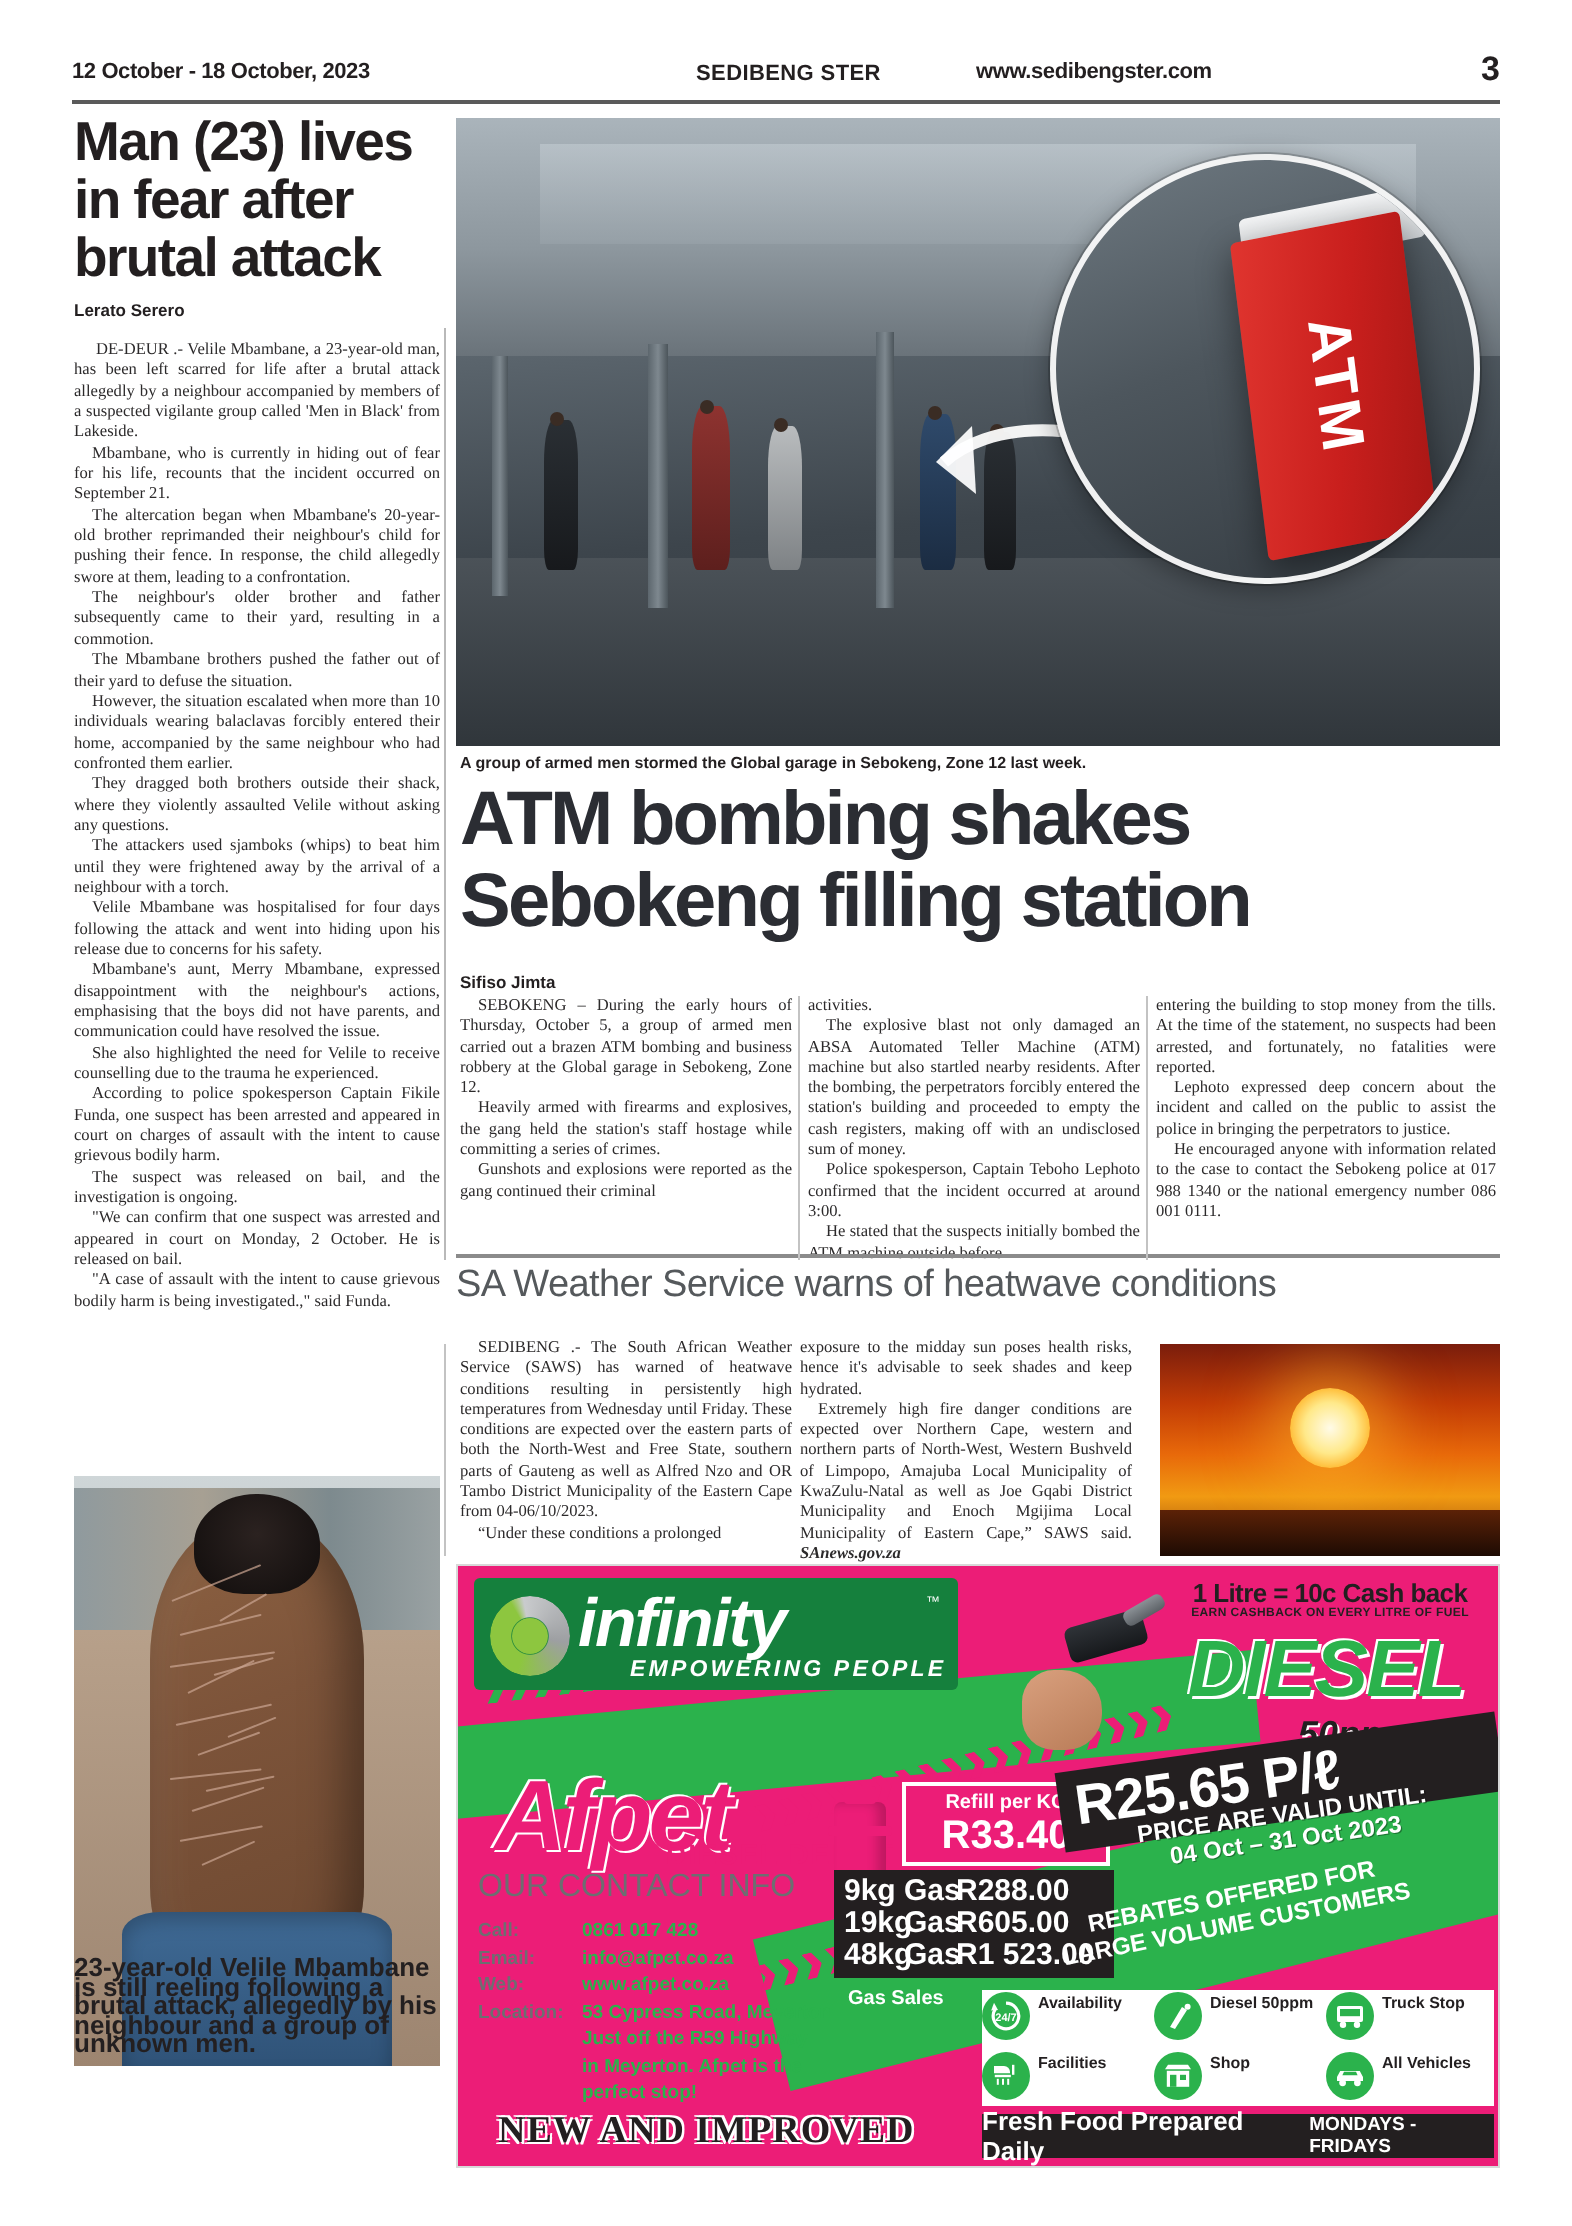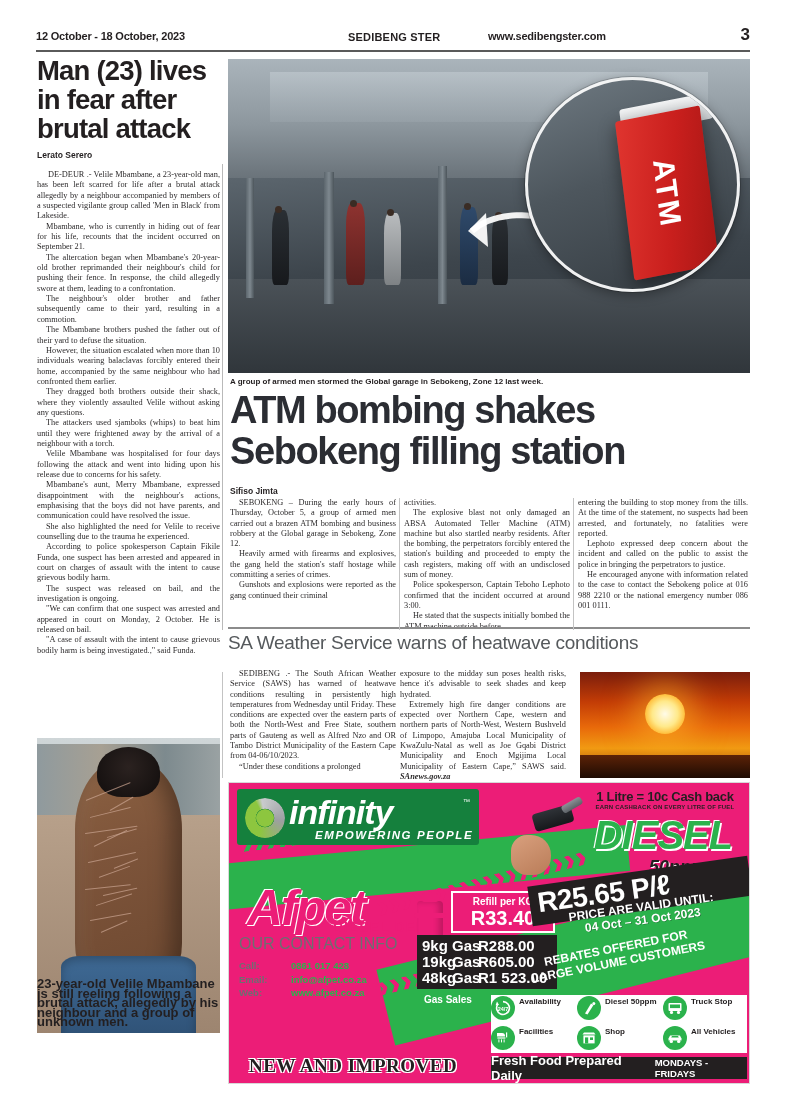--- a/index.html
+++ b/index.html
@@ -508,21 +508,21 @@
   </div>
   <div class="atm-col atm-c2">
     <p style="text-indent:0">activities.</p>
     <p>The explosive blast not only damaged an ABSA Automated Teller Machine (ATM) machine but also startled nearby residents. After the bombing, the perpetrators forcibly entered the station's building and proceeded to empty the cash registers, making off with an undisclosed sum of money.</p>
     <p>Police spokesperson, Captain Teboho Lephoto confirmed that the incident occurred at around 3:00.</p>
     <p>He stated that the suspects initially bombed the ATM machine outside before</p>
   </div>
   <div class="atm-col atm-c3">
     <p style="text-indent:0">entering the building to stop money from the tills. At the time of the statement, no suspects had been arrested, and fortunately, no fatalities were reported.</p>
     <p>Lephoto expressed deep concern about the incident and called on the public to assist the police in bringing the perpetrators to justice.</p>
-    <p>He encouraged anyone with information related to the case to contact the Sebokeng police at 016 988 2210 or the national emergency number 086 001 0111.</p>
+    <p>He encouraged anyone with information related to the case to contact the Sebokeng police at 017 988 1340 or the national emergency number 086 001 0111.</p>
   </div>
 
   <div class="hr-weather"></div>
   <h2 class="weather-head">SA Weather Service warns of heatwave conditions</h2>
 
   <div class="weather-col wx-c1">
     <p>SEDIBENG .- The South African Weather Service (SAWS) has warned of heatwave conditions resulting in persistently high temperatures from Wednesday until Friday. These conditions are expected over the eastern parts of both the North-West and Free State, southern parts of Gauteng as well as Alfred Nzo and OR Tambo District Municipality of the Eastern Cape from 04-06/10/2023.</p>
     <p>“Under these conditions a prolonged</p>
   </div>
   <div class="weather-col wx-c2">
@@ -613,20 +613,26 @@
     <div class="ad-contact">
       <div>
         <span class="lbl">Call:</span><span class="val">0861 017 428</span>
       </div>
       <div>
         <span class="lbl">Email:</span><span class="val">info@afpet.co.za</span>
       </div>
       <div>
         <span class="lbl">Web:</span><span class="val">www.afpet.co.za</span>
       </div>
+      <div>
+        <span class="lbl">Location:</span><span class="val">53 Cypress Road, Meyerton</span>
+        <span class="cont">Just off the R59 Highway</span>
+        <span class="cont">in Meyerton. Afpet is the</span>
+        <span class="cont">perfect stop!</span>
+      </div>
     </div>
 
     <div class="ad-newimp">NEW AND IMPROVED</div>
 
     <div class="gas-cyl"></div>
     <div class="refill-box">
       <div class="refill-lbl">Refill per KG</div>
       <div class="refill-price">R33.40</div>
     </div>
     <div class="gas-table">

